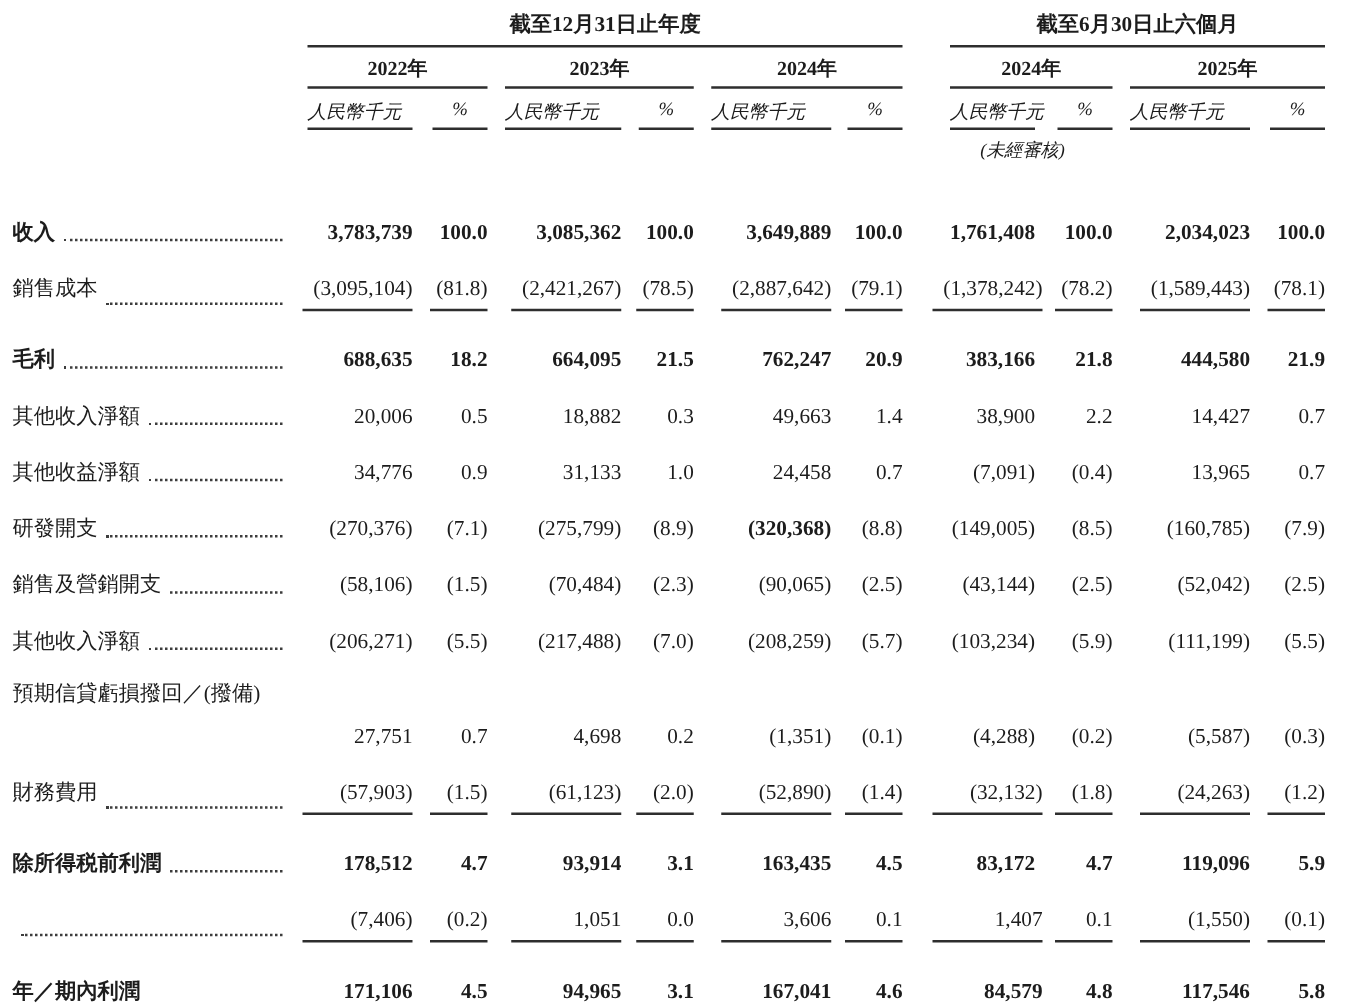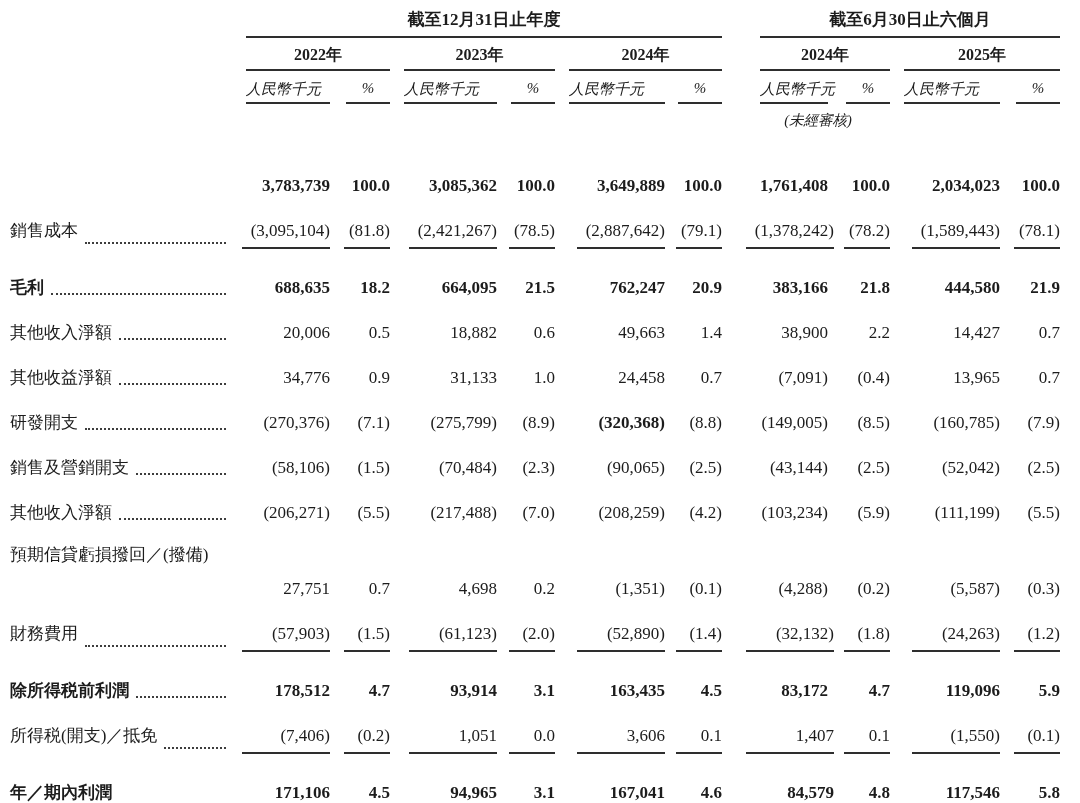--- a/index.html
+++ b/index.html
@@ -64,20 +64,24 @@
     <div class="h-unit cu4">人民幣千元</div>
     <div class="h-pct cp4">%</div>
     <div class="h-unit cu5">人民幣千元</div>
     <div class="h-pct cp5">%</div>
 
     <div class="h-note note">(未經審核)</div>
   </div>
 
   <div id="tbody">
       <div class="grid trow first bold">
+        <div class="lbl">
+          <span>收入</span>
+          <span class="leader"></span>
+        </div>
         <div class="val" style="grid-column: 2; text-decoration: underline;"><span class="amt">3,783,739</span></div>
         <div class="val" style="grid-column: 3;"><span class="pct">100.0</span></div>
         <div class="val" style="grid-column: 4;"><span class="amt">3,085,362</span></div>
         <div class="val" style="grid-column: 5;"><span class="pct">100.0</span></div>
         <div class="val" style="grid-column: 6;"><span class="amt">3,649,889</span></div>
         <div class="val" style="grid-column: 7;"><span class="pct">100.0</span></div>
         <div class="val" style="grid-column: 9;"><span class="amt">1,761,408</span></div>
         <div class="val" style="grid-column: 10;"><span class="pct">100.0</span></div>
         <div class="val" style="grid-column: 11;"><span class="amt">2,034,023</span></div>
         <div class="val" style="grid-column: 12;"><span class="pct">100.0</span></div>
@@ -115,21 +119,21 @@
         <div class="val" style="grid-column: 12;"><span class="pct">21.9</span></div>
       </div>
       <div class="grid trow">
         <div class="lbl">
           <span>其他收入淨額</span>
           <span class="leader"></span>
         </div>
         <div class="val" style="grid-column: 2;"><span class="amt">20,006</span></div>
         <div class="val" style="grid-column: 3;"><span class="pct">0.5</span></div>
         <div class="val" style="grid-column: 4;"><span class="amt">18,882</span></div>
-        <div class="val" style="grid-column: 5;"><span class="pct">0.6</span></div>
+        <div class="val" style="grid-column: 5;"><span class="pct">0.3</span></div>
         <div class="val" style="grid-column: 6;"><span class="amt">49,663</span></div>
         <div class="val" style="grid-column: 7;"><span class="pct">1.4</span></div>
         <div class="val" style="grid-column: 9;"><span class="amt">38,900</span></div>
         <div class="val" style="grid-column: 10;"><span class="pct">2.2</span></div>
         <div class="val" style="grid-column: 11;"><span class="amt">14,427</span></div>
         <div class="val" style="grid-column: 12;"><span class="pct">0.7</span></div>
       </div>
       <div class="grid trow">
         <div class="lbl">
           <span>其他收益淨額</span>
@@ -181,21 +185,21 @@
       <div class="grid trow">
         <div class="lbl">
           <span>其他收入淨額</span>
           <span class="leader"></span>
         </div>
         <div class="val" style="grid-column: 2;"><span class="amt">(206,271)</span></div>
         <div class="val" style="grid-column: 3;"><span class="pct">(5.5)</span></div>
         <div class="val" style="grid-column: 4;"><span class="amt">(217,488)</span></div>
         <div class="val" style="grid-column: 5;"><span class="pct">(7.0)</span></div>
         <div class="val" style="grid-column: 6;"><span class="amt">(208,259)</span></div>
-        <div class="val" style="grid-column: 7;"><span class="pct">(4.2)</span></div>
+        <div class="val" style="grid-column: 7;"><span class="pct">(5.7)</span></div>
         <div class="val" style="grid-column: 9;"><span class="amt">(103,234)</span></div>
         <div class="val" style="grid-column: 10;"><span class="pct">(5.9)</span></div>
         <div class="val" style="grid-column: 11;"><span class="amt">(111,199)</span></div>
         <div class="val" style="grid-column: 12;"><span class="pct">(5.5)</span></div>
       </div>
       <div class="grid trow head2">
         <div class="lbl" style="grid-column: 1 / 13;">
           <span>預期信貸虧損撥回／(撥備)</span>
         </div>
       </div>
@@ -238,21 +242,20 @@
         <div class="val" style="grid-column: 5;"><span class="pct">3.1</span></div>
         <div class="val" style="grid-column: 6;"><span class="amt">163,435</span></div>
         <div class="val" style="grid-column: 7;"><span class="pct">4.5</span></div>
         <div class="val" style="grid-column: 9;"><span class="amt">83,172</span></div>
         <div class="val" style="grid-column: 10;"><span class="pct">4.7</span></div>
         <div class="val" style="grid-column: 11;"><span class="amt">119,096</span></div>
         <div class="val" style="grid-column: 12;"><span class="pct">5.9</span></div>
       </div>
       <div class="grid trow u-single">
         <div class="lbl">
-          <span>所得税(開支)／抵免</span>
           <span class="leader"></span>
         </div>
         <div class="val" style="grid-column: 2;"><span class="amt">(7,406)</span></div>
         <div class="val" style="grid-column: 3;"><span class="pct">(0.2)</span></div>
         <div class="val" style="grid-column: 4;"><span class="amt">1,051</span></div>
         <div class="val" style="grid-column: 5;"><span class="pct">0.0</span></div>
         <div class="val" style="grid-column: 6;"><span class="amt">3,606</span></div>
         <div class="val" style="grid-column: 7;"><span class="pct">0.1</span></div>
         <div class="val" style="grid-column: 9;"><span class="amt">1,407</span></div>
         <div class="val" style="grid-column: 10;"><span class="pct">0.1</span></div>

